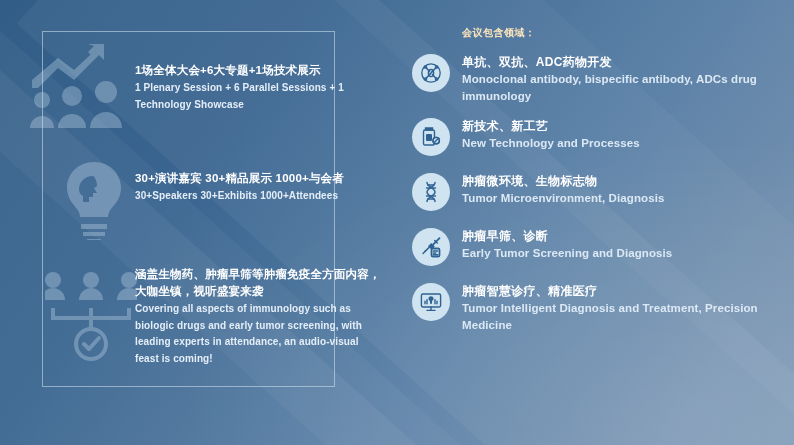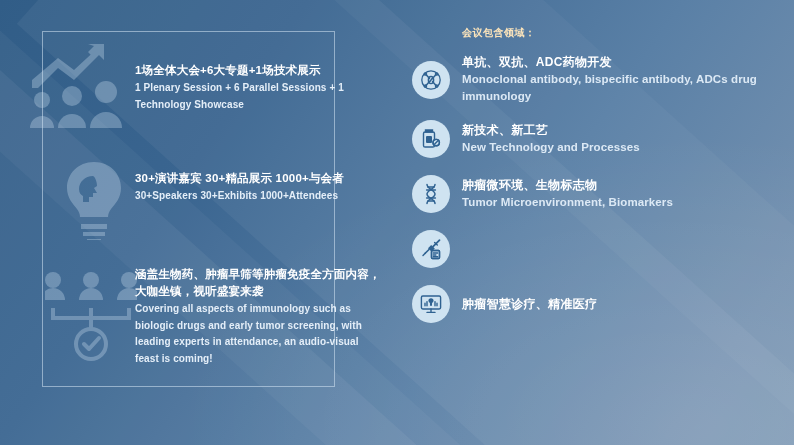--- a/index.html
+++ b/index.html
@@ -74,21 +74,21 @@
   }
   .right-title {
     font-size:10px; font-weight:bold;
     color:#fbe4bb;
     margin:8px 0 12px 50px;
     letter-spacing:.5px;
   }
   .item {
     position:relative;
     display:flex;
-    align-items:center;
+    align-items:flex-start;
     margin-bottom:11px;
     min-height:44px;
   }
   .item .circle {
     flex:0 0 auto;
     width:38px; height:38px;
     border-radius:50%;
     background:#cfe3f1;
     display:flex; align-items:center; justify-content:center;
     margin-right:12px;
@@ -225,48 +225,53 @@
     <div class="item">
       <div class="circle">
         <svg width="24" height="24" viewBox="0 0 24 24" fill="none" stroke="#2f6291" stroke-width="1.5" stroke-linecap="round">
           <path d="M8 2.5 C8 7 16 8 16 12 C16 16 8 17 8 21.5"></path>
           <path d="M16 2.5 C16 7 8 8 8 12 C8 16 16 17 16 21.5"></path>
           <path d="M8.8 5 H15.2 M7.6 8 H16.4 M7.6 16 H16.4 M8.8 19 H15.2"></path>
         </svg>
       </div>
       <div class="itxt">
         <div class="i-cn">肿瘤微环境、生物标志物</div>
-        <div class="i-en">Tumor Microenvironment, Biomarkers</div>
+        <div class="i-en">Tumor Microenvironment, Diagnosis</div>
       </div>
     </div>
 
     <div class="item">
       <div class="circle">
         <svg width="24" height="24" viewBox="0 0 24 24" fill="none" stroke="#2f6291" stroke-width="1.4" stroke-linecap="round">
           <path d="M20.5 3.2 L14 9.7" stroke-width="1.8"></path>
           <path d="M15.6 5.4 L18.3 8.1"></path>
           <path d="M12.2 8 L15.8 11.6 L12.6 14.8 L9 11.2 Z" fill="#2f6291" stroke="none"></path>
           <path d="M10 12.5 L6.2 16.3" stroke-width="1.6"></path>
           <path d="M4 18.5 L6.4 16.1"></path>
           <rect x="12.5" y="13.5" width="8" height="8" rx="1" fill="#cfe3f1"></rect>
           <rect x="12.5" y="13.5" width="8" height="8" rx="1"></rect>
           <path d="M14.3 16 h4.4 M14.3 18 h2.6 M14.3 19.8 h4.4"></path>
         </svg>
       </div>
+      <div class="itxt">
+        <div class="i-cn">肿瘤早筛、诊断</div>
+        <div class="i-en">Early Tumor Screening and Diagnosis</div>
+      </div>
     </div>
 
     <div class="item">
       <div class="circle">
         <svg width="24" height="24" viewBox="0 0 24 24" fill="none" stroke="#2f6291" stroke-width="1.4">
           <rect x="2.4" y="4" width="19.2" height="13" rx="1.4"></rect>
           <path d="M12 17 v3 M8 20.4 h8" stroke-linecap="round"></path>
           <path d="M12 6.2 c-1.6 0-2.6 1-2.6 2.4 c0 1.2 .9 2 1.6 2.6 v2.6 h2 v-2.6 c.7 -.6 1.6 -1.4 1.6 -2.6 c0 -1.4 -1 -2.4 -2.6 -2.4 z" fill="#2f6291" stroke="none"></path>
           <path d="M6 13.8 v-2.6 M8 13.8 v-4.2 M16 13.8 v-4.2 M18 13.8 v-2.6" stroke-linecap="round"></path>
         </svg>
       </div>
       <div class="itxt">
         <div class="i-cn">肿瘤智慧诊疗、精准医疗</div>
+        <div class="i-en">Tumor Intelligent Diagnosis and Treatment, Precision Medicine</div>
       </div>
     </div>
 
   </div>
 
 </div>
 
 </body></html>

